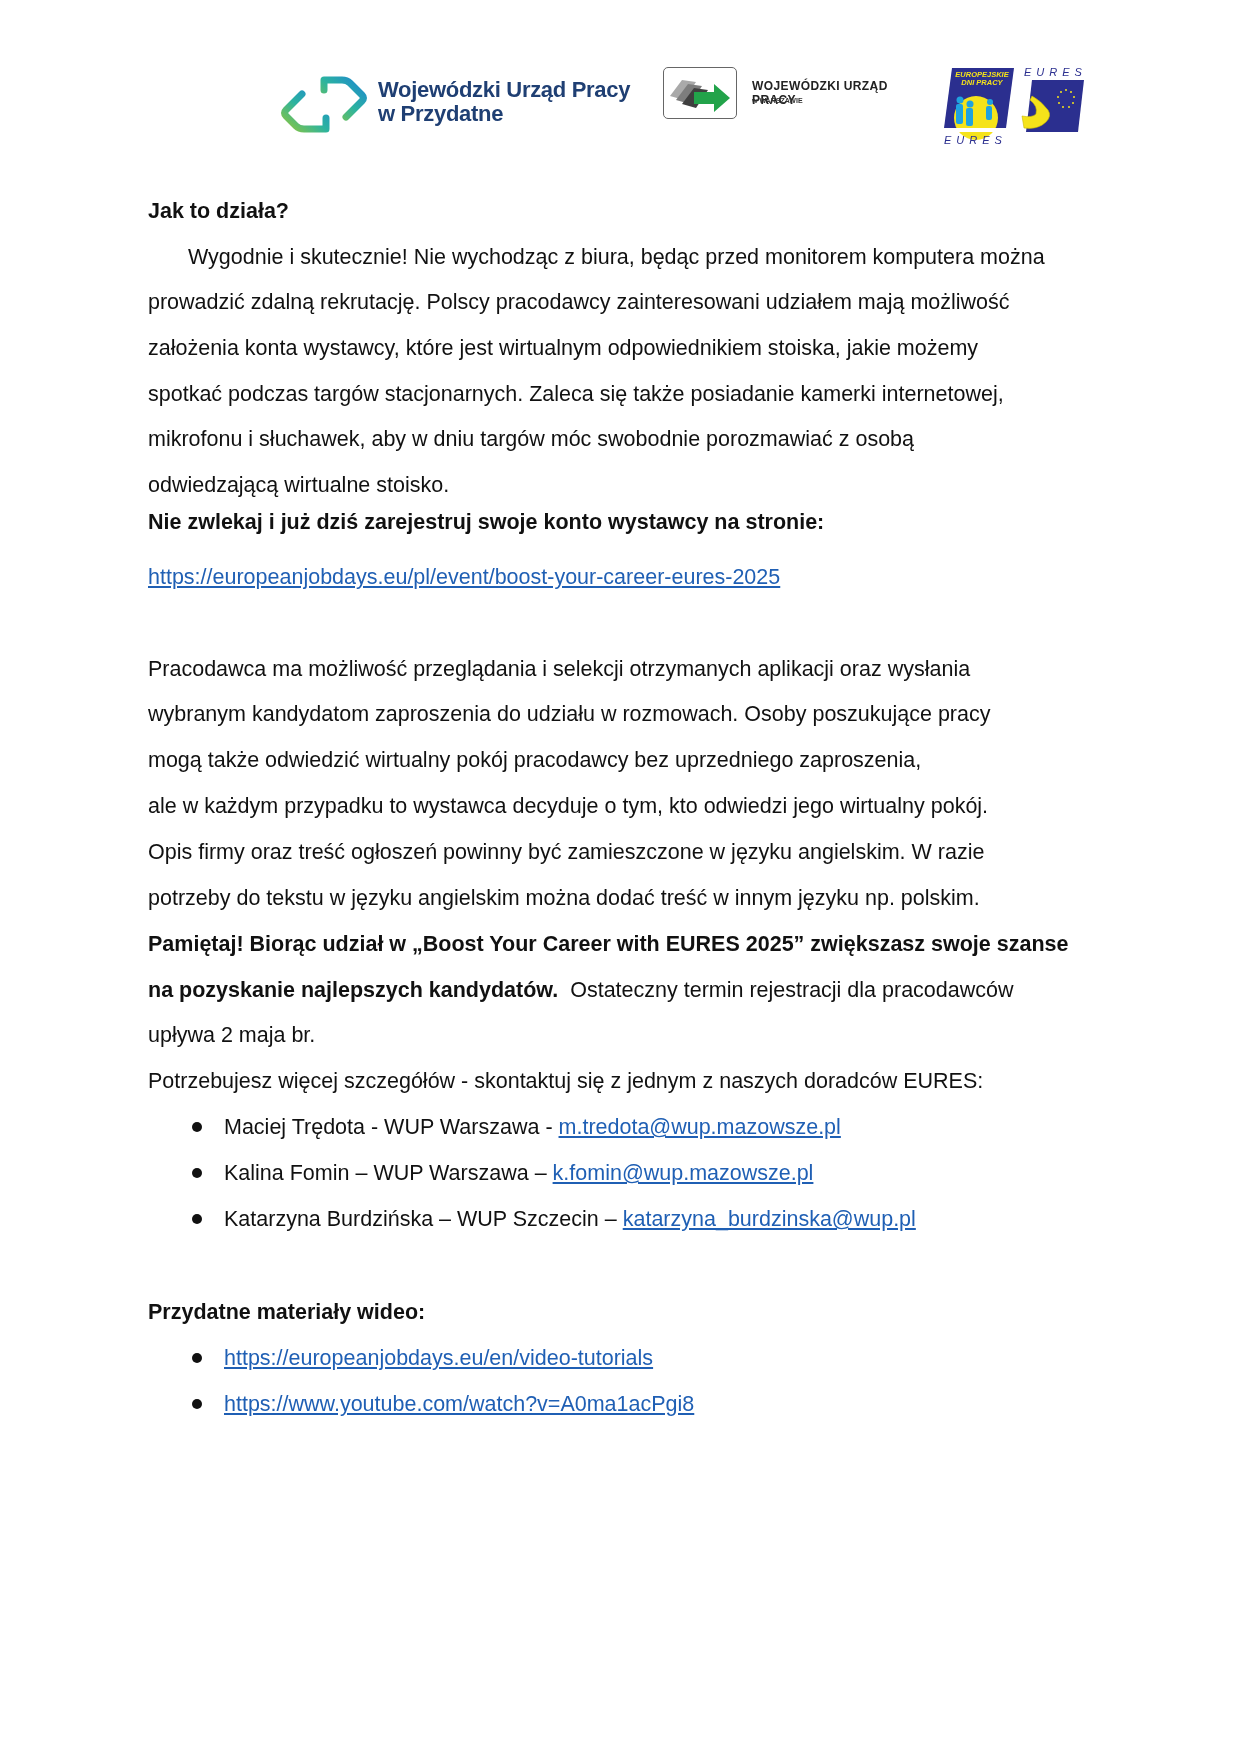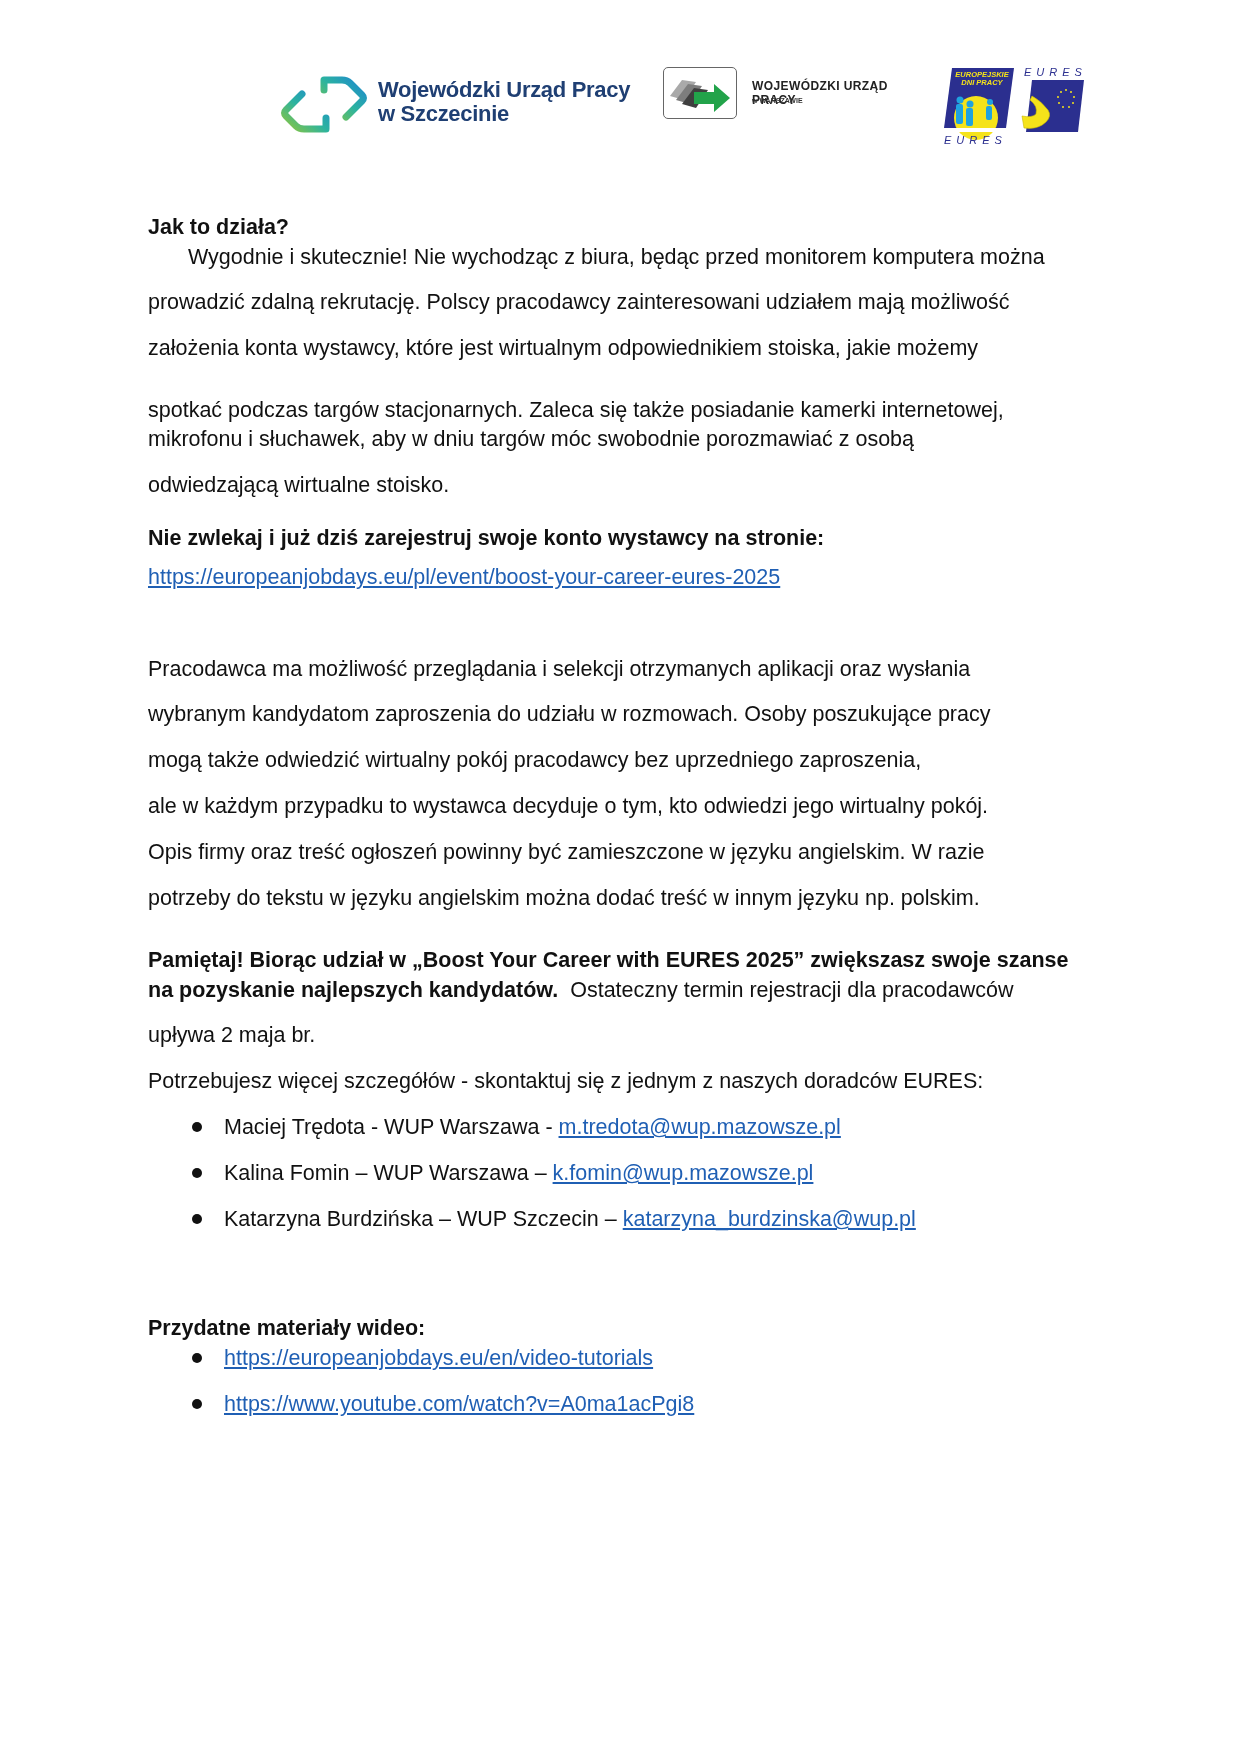--- a/index.html
+++ b/index.html
@@ -21,21 +21,21 @@
     .logo-warszawa .t1 { position: absolute; left: 89px; top: 12px; font-size: 12px; letter-spacing: 0.4px; color: #222; font-weight: bold; }
     .logo-warszawa .t2 { position: absolute; left: 89px; top: 30px; font-size: 7px; color: #333; font-weight: bold; }
 
     
     .logo-edp { position: absolute; left: 940px; top: 66px; width: 80px; height: 80px; }
     .logo-eures { position: absolute; left: 1018px; top: 66px; width: 72px; height: 72px; }
 
     
     .doc { position: absolute; left: 148px; top: 0; width: 940px; font-size: 21.5px; }
     .line { position: absolute; left: 0; white-space: nowrap; line-height: 28px; }
-    .b { font-weight: bold; margin-top: 16px; }
+    .b { font-weight: bold; }
     a.link { color: #1f5fb4; text-decoration: underline; }
     .bullet { position: absolute; left: 44px; width: 10px; height: 10px; border-radius: 50%; background: #111; }
     .item { position: absolute; left: 76px; white-space: nowrap; line-height: 28px; }
   </style>
 </head>
 <body>
 
 <div class="header">
 
   <div class="logo-szczecin">
@@ -45,21 +45,21 @@
           <stop offset="0" stop-color="#8cc63f"></stop>
           <stop offset="0.5" stop-color="#2bb3a0"></stop>
           <stop offset="1" stop-color="#1e88d0"></stop>
         </linearGradient>
       </defs>
       <path d="M22 22 L6 38 Q3 41 6 44 L16 54 Q19 57 24 57 L46 57 L46 46" fill="none" stroke="url(#gS)" stroke-width="7" stroke-linecap="round" stroke-linejoin="round"></path>
       <path d="M44 18 L44 8 L62 8 Q67 8 70 11 L82 23 Q85 26 82 29 L66 45" fill="none" stroke="url(#gS)" stroke-width="7" stroke-linecap="round" stroke-linejoin="round"></path>
     </svg>
     <div class="txt">
       <div>Wojewódzki Urząd Pracy</div>
-      <div>w Szczecinie</div>
+      <div>w Przydatne</div>
     </div>
   </div>
 
   <div class="logo-warszawa">
     <div class="box">
       <svg width="72" height="50" viewBox="0 0 72 50">
         <polygon points="6,28 18,12 32,14 20,32" fill="#a9a9a9"></polygon>
         <polygon points="12,32 24,16 38,18 26,36" fill="#7d7d7d"></polygon>
         <polygon points="18,36 30,20 44,22 32,40" fill="#3f3f3f"></polygon>
         <polygon points="30,24 50,24 50,16 66,30 50,44 50,36 30,36" fill="#22a34a"></polygon>
@@ -108,21 +108,21 @@
   </div>
 </div>
 
 <div class="doc">
 
   <div class="line b" style="top:197px;">Jak to działa?</div>
 
   <div class="line" style="top:243px;margin-left:40px;">Wygodnie i skutecznie! Nie wychodząc z biura, będąc przed monitorem komputera można</div>
   <div class="line" style="top:288px;">prowadzić zdalną rekrutację. Polscy pracodawcy zainteresowani udziałem mają możliwość</div>
   <div class="line" style="top:334px;">założenia konta wystawcy, które jest wirtualnym odpowiednikiem stoiska, jakie możemy</div>
-  <div class="line" style="top:396px;">spotkać podczas targów stacjonarnych. Zaleca się także posiadanie kamerki internetowej,</div>
+  <div class="line" style="top:380px;">spotkać podczas targów stacjonarnych. Zaleca się także posiadanie kamerki internetowej,</div>
   <div class="line" style="top:425px;">mikrofonu i słuchawek, aby w dniu targów móc swobodnie porozmawiać z osobą</div>
   <div class="line" style="top:471px;">odwiedzającą wirtualne stoisko.</div>
 
   <div class="line b" style="top:508px;">Nie zwlekaj i już dziś zarejestruj swoje konto wystawcy na stronie:</div>
   <div class="line" style="top:563px;">
     <a class="link">https://europeanjobdays.eu/pl/event/boost-your-career-eures-2025</a>
   </div>
 
   <div class="line" style="top:655px;">Pracodawca ma możliwość przeglądania i selekcji otrzymanych aplikacji oraz wysłania</div>
   <div class="line" style="top:700px;">wybranym kandydatom zaproszenia do udziału w rozmowach. Osoby poszukujące pracy</div>

